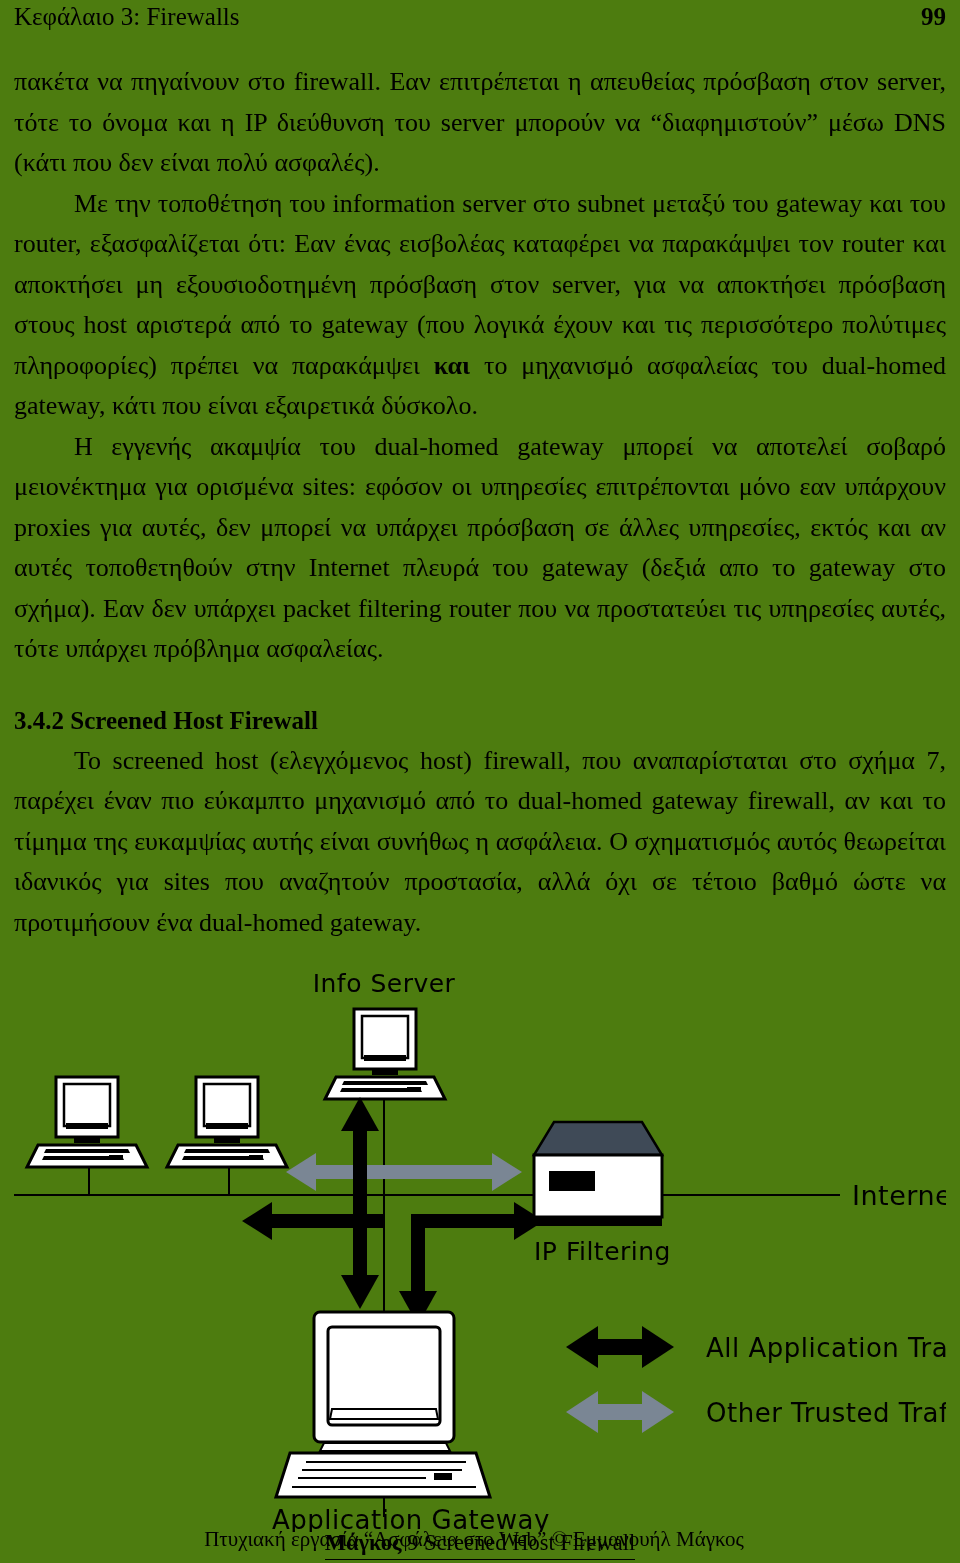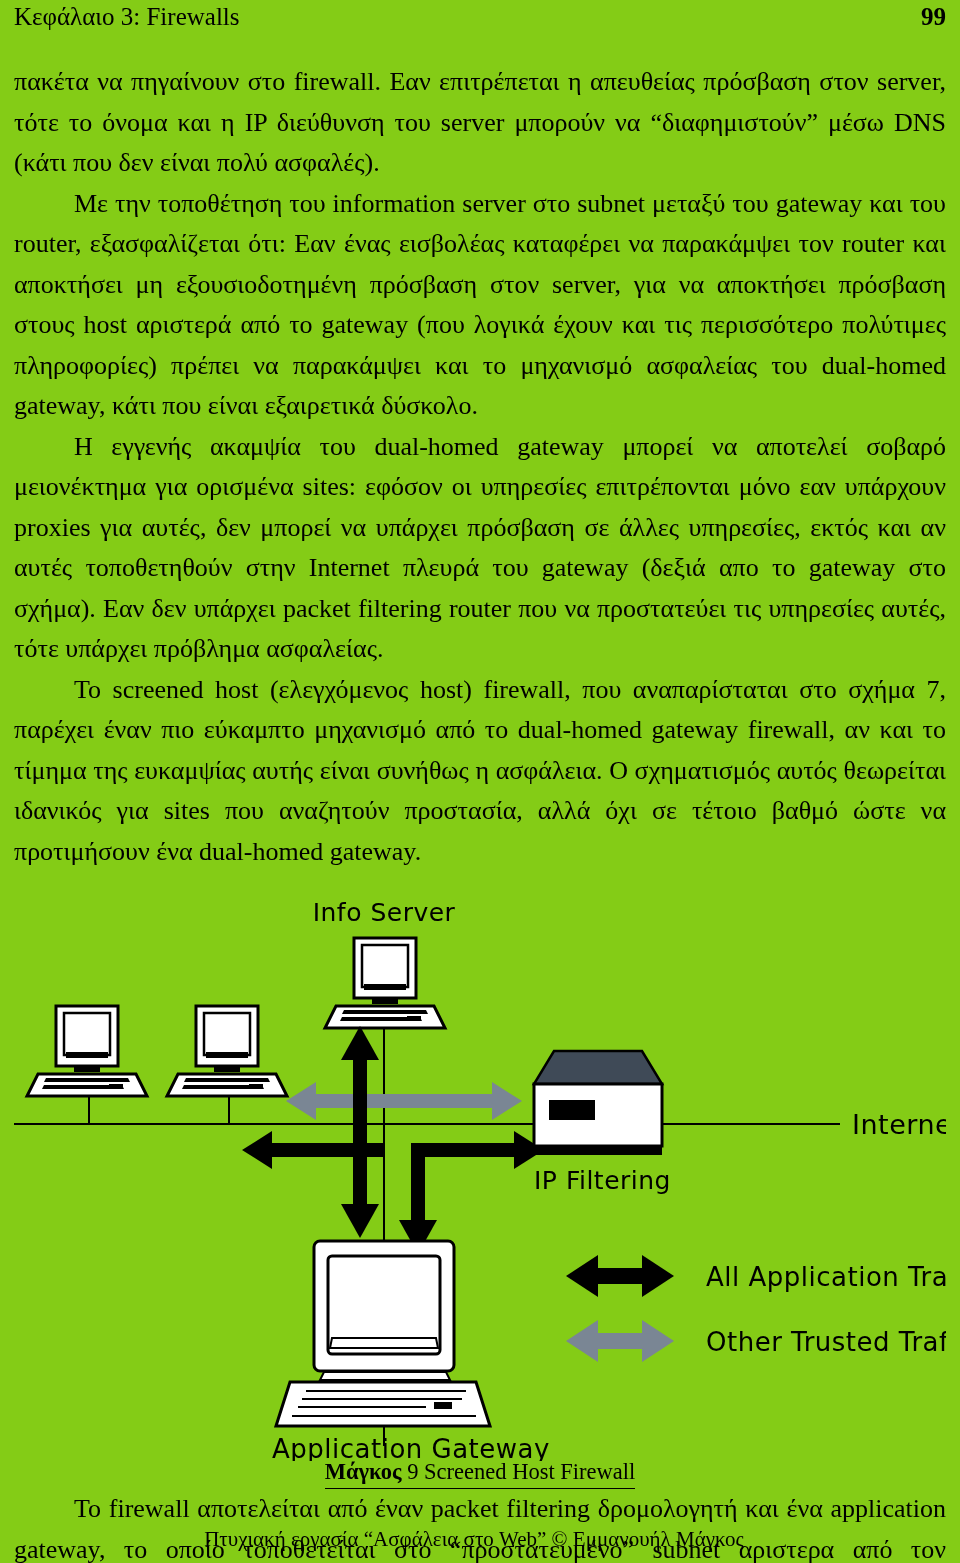--- a/index.html
+++ b/index.html
@@ -9,21 +9,21 @@
   }
   body {
     font-family: "Liberation Serif", "DejaVu Serif", serif;
     color: #000000;
   }
   .page {
     position: relative;
     width: 960px;
     height: 1563px;
     margin: 0 auto;
-    background: #84cc16;
+    background: #4d7c0f;
     overflow: hidden;
     box-sizing: border-box;
   }
 
   
   .running-head {
     position: absolute;
     top: 2px;
     left: 14px;
     right: 14px;
@@ -46,21 +46,21 @@
   }
   p.para {
     margin: 0;
     font-size: 26px;
     line-height: 40.5px;
     text-align: justify;
     text-justify: inter-word;
     hyphens: none;
   }
   p.para.indent { text-indent: 60px; }
-  .b { font-weight: normal; }
+  .b { font-weight: bold; }
 
   h2.section-heading {
     margin: 0;
     padding-top: 31px;
     font-size: 25px;
     line-height: 40px;
     font-weight: bold;
     text-align: left;
   }
 
@@ -110,20 +110,21 @@
   </div>
 
   <div class="content">
 
     <p class="para">πακέτα να πηγαίνουν στο firewall. Εαν επιτρέπεται η απευθείας πρόσβαση στον server, τότε το όνομα και η IP διεύθυνση του server μπορούν να “διαφημιστούν” μέσω DNS (κάτι που δεν είναι πολύ ασφαλές).</p>
 
     <p class="para indent"><span>Με την τοποθέτηση του information server στο subnet μεταξύ του gateway και του router, εξασφαλίζεται ότι: Εαν ένας εισβολέας καταφέρει να παρακάμψει τον router και αποκτήσει μη εξουσιοδοτημένη πρόσβαση στον server, για να αποκτήσει πρόσβαση στους host αριστερά από το gateway (που λογικά έχουν και τις περισσότερο πολύτιμες πληροφορίες) πρέπει να παρακάμψει </span><span class="b">και</span><span> το μηχανισμό ασφαλείας του dual-homed gateway, κάτι που είναι εξαιρετικά δύσκολο.</span></p>
 
     <p class="para indent">Η εγγενής ακαμψία του dual-homed gateway μπορεί να αποτελεί σοβαρό μειονέκτημα για ορισμένα sites: εφόσον οι υπηρεσίες επιτρέπονται μόνο εαν υπάρχουν proxies για αυτές, δεν μπορεί να υπάρχει πρόσβαση σε άλλες υπηρεσίες, εκτός και αν αυτές τοποθετηθούν στην Internet πλευρά του gateway (δεξιά απο το gateway στο σχήμα). Εαν δεν υπάρχει packet filtering router που να προστατεύει τις υπηρεσίες αυτές, τότε υπάρχει πρόβλημα ασφαλείας.</p>
 
+    <h2 class="section-heading">3.4.2 Screened Host Firewall</h2>
 
     <p class="para indent">Το screened host (ελεγχόμενος host) firewall, που αναπαρίσταται στο σχήμα 7, παρέχει έναν πιο εύκαμπτο μηχανισμό από το dual-homed gateway firewall, αν και το τίμημα της ευκαμψίας αυτής είναι συνήθως η ασφάλεια. Ο σχηματισμός αυτός θεωρείται ιδανικός για sites που αναζητούν προστασία, αλλά όχι σε τέτοιο βαθμό ώστε να προτιμήσουν ένα dual-homed gateway.</p>
 
     <div class="figure">
       <svg class="figure-svg" width="932" height="575" viewBox="0 0 932 575" xmlns="http://www.w3.org/2000/svg">
 
         <line x1="0" y1="238" x2="826" y2="238" stroke="#000" stroke-width="2"></line>
         <line x1="648" y1="238" x2="826" y2="238" stroke="#000" stroke-width="2"></line>
 
         <g>

